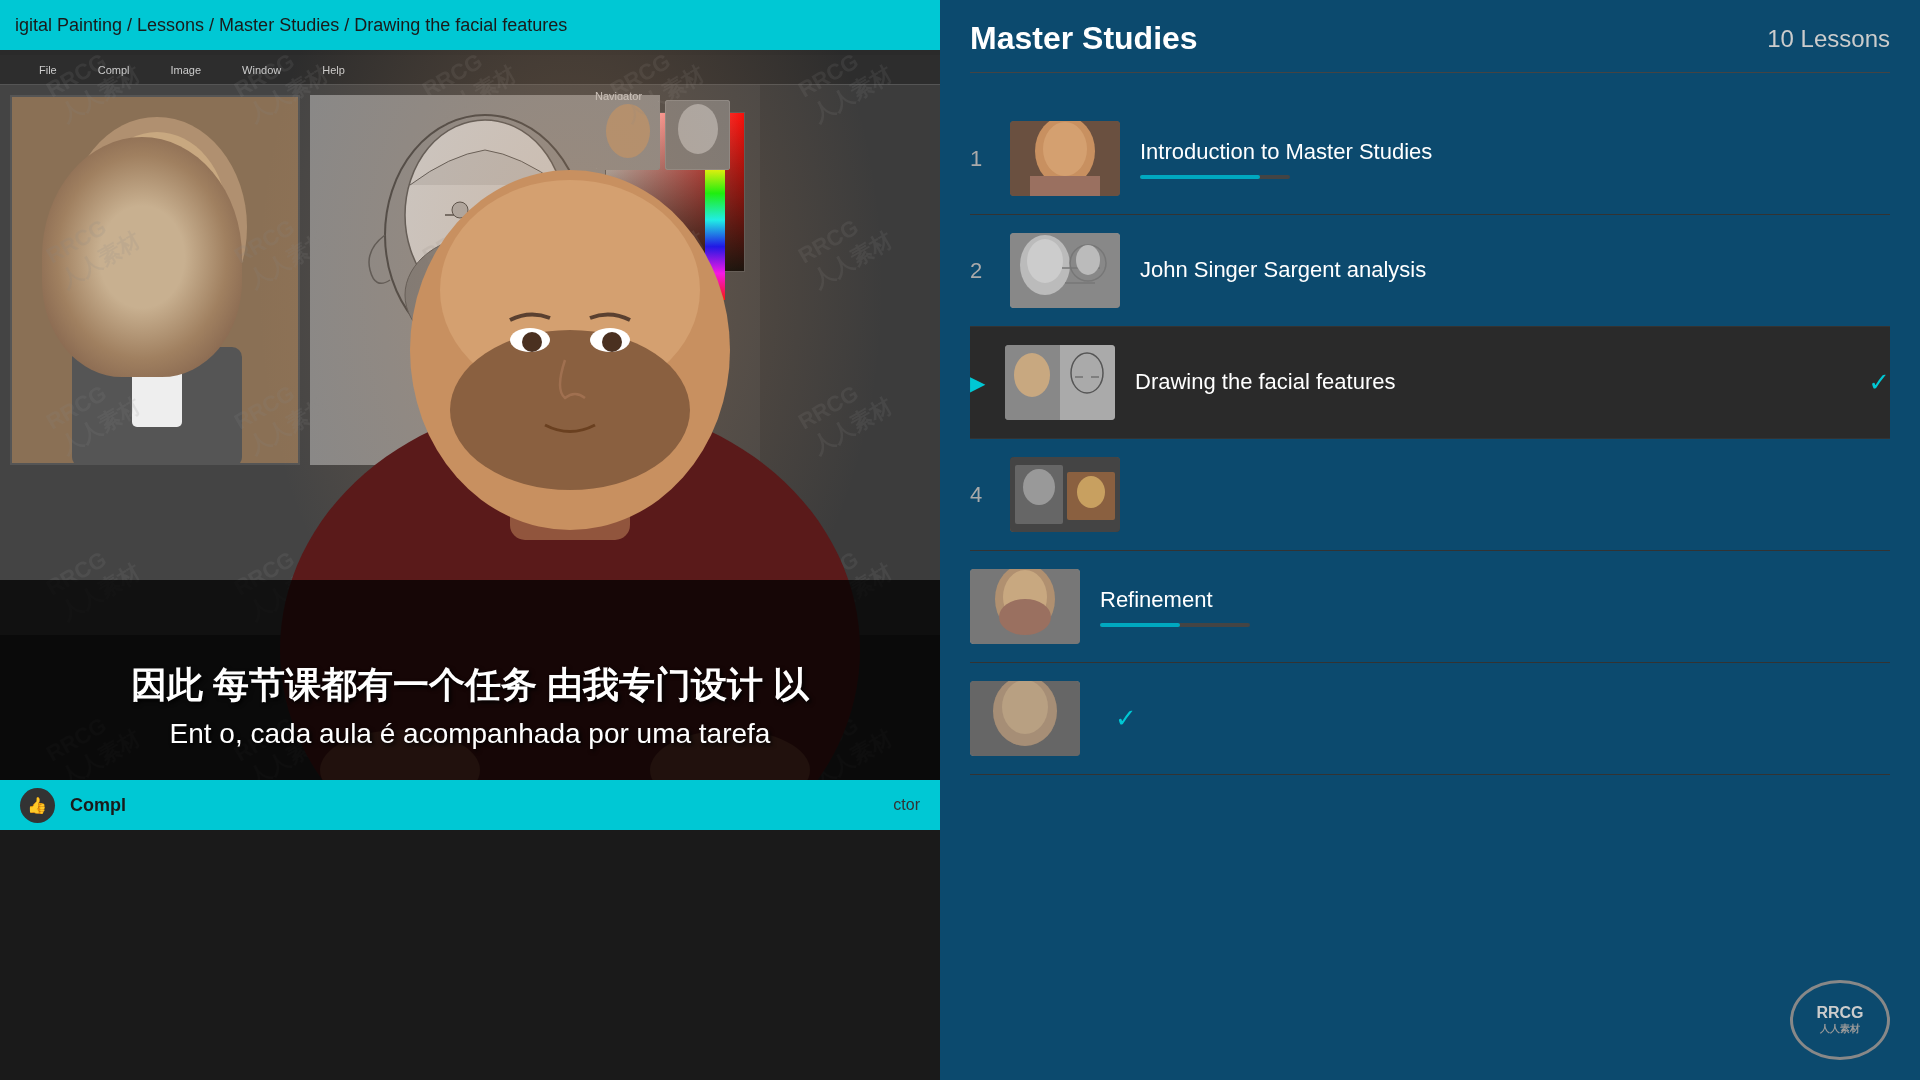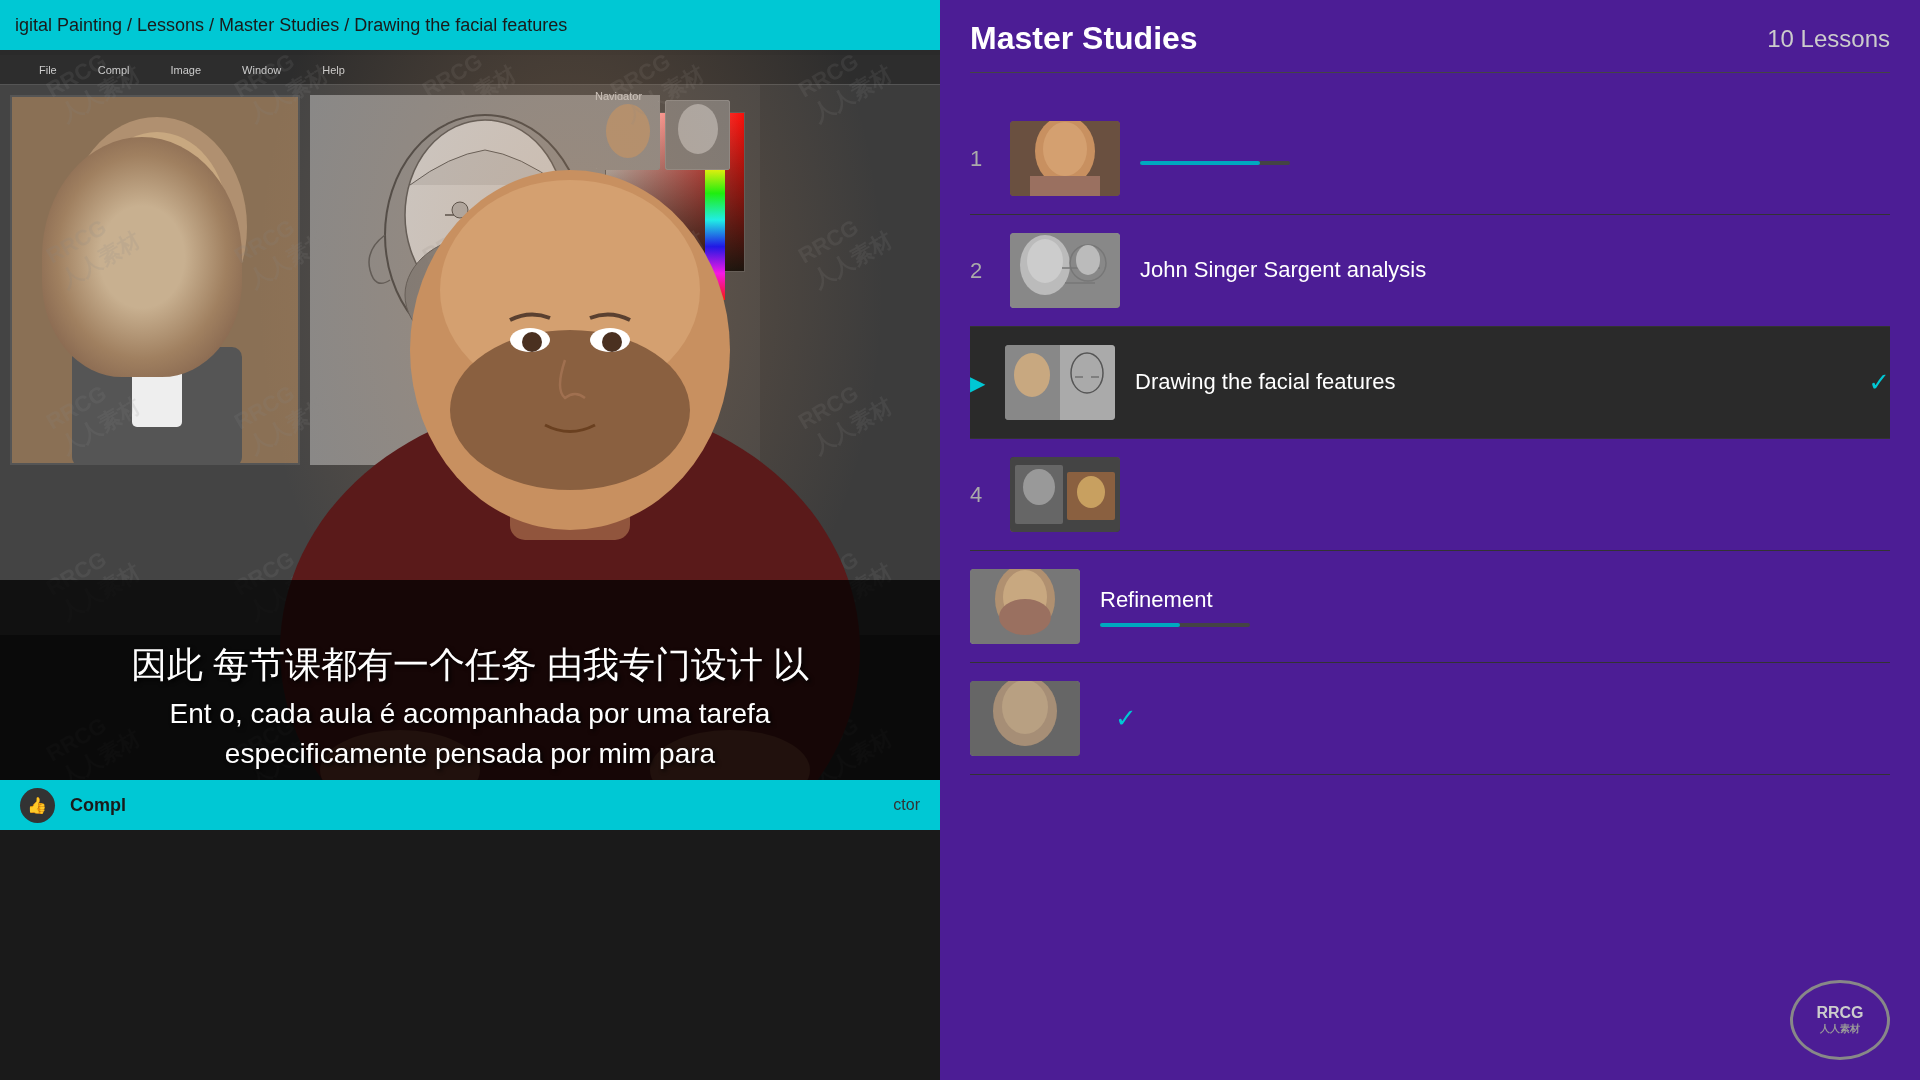--- a/index.html
+++ b/index.html
@@ -213,21 +213,21 @@
       flex-direction: column;
       justify-content: center;
       align-items: center;
       padding: 10px 20px;
       gap: 8px;
     }
 
     .subtitle-chinese {
       color: #ffffff;
       font-size: 36px;
-      font-weight: normal;
+      font-weight: bold;
       text-align: left;
       text-shadow: 2px 2px 4px #000;
     }
 
     .subtitle-portuguese-1 {
       color: #ffffff;
       font-size: 28px;
       font-weight: normal;
       text-align: center;
       text-shadow: 2px 2px 4px #000;
@@ -278,21 +278,21 @@
       margin-left: auto;
     }
 
     
     .right-sidebar {
       position: absolute;
       top: 0;
       right: 0;
       width: 980px;
       height: 1080px;
-      background: #4c1d95;
+      background: #0c4a6e;
       z-index: 3;
       padding: 20px 30px;
       overflow-y: auto;
     }
 
     .sidebar-header {
       display: flex;
       justify-content: space-between;
       align-items: center;
       margin-bottom: 30px;
@@ -578,21 +578,20 @@
       <path d="M345 375 Q370 388 395 375" fill="none" stroke="#6a4020" stroke-width="3"></path>
 
       <ellipse cx="200" cy="720" rx="80" ry="40" fill="#c8906060"></ellipse>
       <ellipse cx="530" cy="720" rx="80" ry="40" fill="#c8906060"></ellipse>
     </svg>
   </div>
 
   <div class="subtitle-area">
     <div class="subtitle-chinese">因此 每节课都有一个任务 由我专门设计 以</div>
     <div class="subtitle-portuguese-1">Ent    o, cada aula  é  acompanhada por uma tarefa</div>
-    <div class="subtitle-portuguese-2">especificamente pensada por mim para</div>
   </div>
 
   <div class="bottom-bar">
     <div class="bottom-thumb-icon">👍</div>
     <span class="complete-label">Compl</span>
     <span class="bottom-right-text">ctor</span>
   </div>
 </div>
 
 <div class="right-sidebar">
@@ -605,20 +604,21 @@
     <span class="lesson-number">1</span>
     <div class="lesson-thumbnail thumb-1">
       <svg width="110" height="75" viewBox="0 0 110 75" xmlns="http://www.w3.org/2000/svg">
         <rect width="110" height="75" fill="#6a5040"></rect>
         <ellipse cx="55" cy="30" rx="30" ry="35" fill="#c89060"></ellipse>
         <ellipse cx="55" cy="28" rx="22" ry="27" fill="#d4a070"></ellipse>
         <rect x="20" y="55" width="70" height="20" fill="#9a7060"></rect>
       </svg>
     </div>
     <div class="lesson-info">
+      <div class="lesson-title">Introduction to Master Studies</div>
       <div class="lesson-progress">
         <div class="lesson-progress-fill" style="width: 120px;"></div>
       </div>
     </div>
   </div>
 
   <div class="lesson-item">
     <span class="lesson-number">2</span>
     <div class="lesson-thumbnail thumb-2">
       <svg width="110" height="75" viewBox="0 0 110 75" xmlns="http://www.w3.org/2000/svg">

